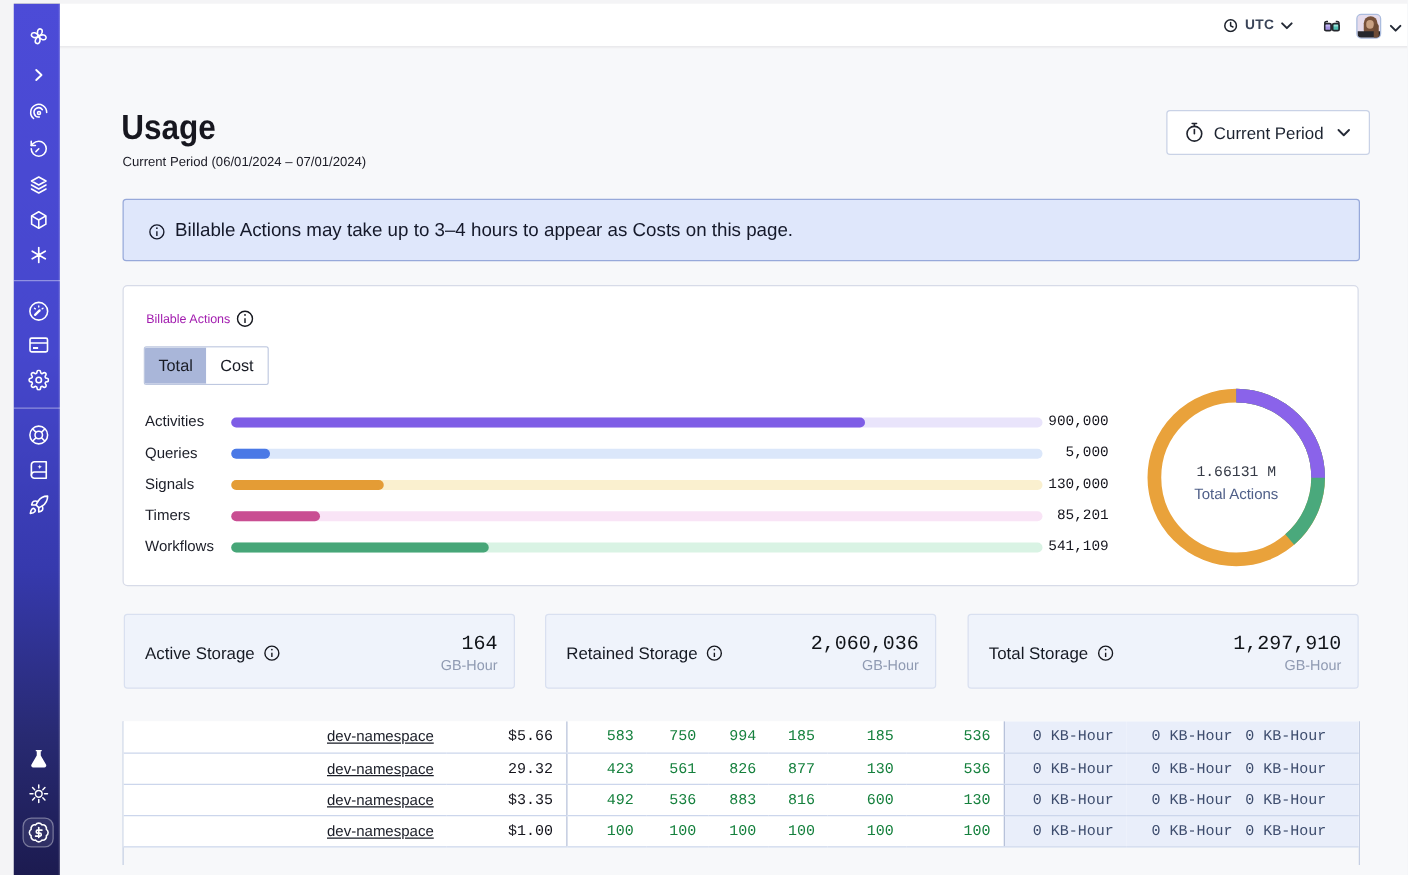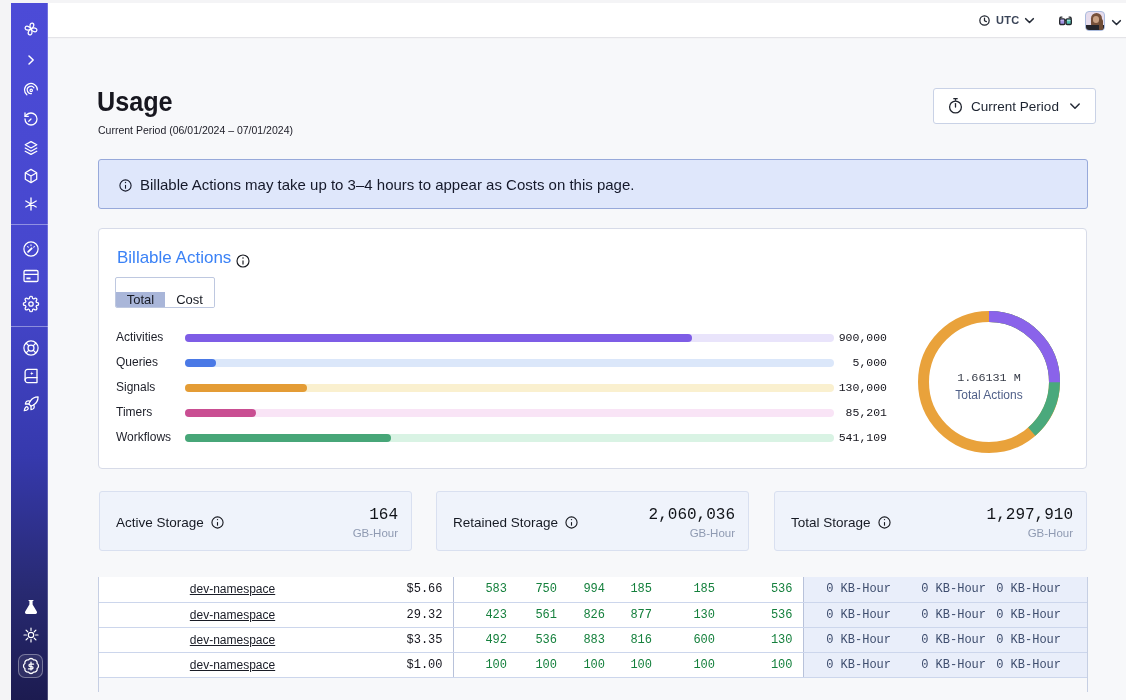--- a/index.html
+++ b/index.html
@@ -21,43 +21,43 @@
 #avatar .hr2{position:absolute;left:12.8px;top:7px;width:4.4px;height:12px;background:#6f4c36;border-radius:2px;}
 
 #main{position:absolute;left:48px;top:39px;width:1078px;height:661px;background:#f7f8fa;}
 h1{position:absolute;left:97px;top:86px;font-size:28px;font-weight:700;color:#17171f;transform:scaleX(.9);transform-origin:left;}
 #subtitle{position:absolute;left:98px;top:124px;font-size:10.5px;color:#1c1c26;}
 #period{position:absolute;left:933px;top:88px;width:163px;height:36px;background:#fff;border:1px solid #c9d2e6;border-radius:3px;display:flex;align-items:center;justify-content:center;font-size:13.5px;color:#1c2330;}
 #banner{position:absolute;left:98px;top:159px;width:990px;height:50px;background:#dfe7fb;border:1px solid #97a9da;border-radius:3px;display:flex;align-items:center;font-size:15px;color:#15192a;padding-left:20px;}
 .ifo{flex:none;margin-right:8px;position:relative;top:1px;}
 
 #card{position:absolute;left:98px;top:228px;width:989px;height:241px;background:#fff;border:1px solid #d7dbe8;border-radius:4px;}
-#card h2{position:absolute;left:18px;top:19px;font-size:17px;font-weight:400;color:#3b82f6;display:flex;align-items:flex-end;gap:5px;}
-#tabs{position:absolute;left:16px;top:48px;display:flex;border:1px solid #bec8e0;border-radius:2px;overflow:hidden;height:31px;align-items:flex-end;}
+#card h2{position:absolute;left:18px;top:19px;font-size:10px;font-weight:400;color:#a21caf;display:flex;align-items:center;gap:5px;}
+#tabs{position:absolute;left:16px;top:48px;display:flex;border:1px solid #bec8e0;border-radius:2px;overflow:hidden;height:31px;}
 #tabs div{width:49px;display:flex;align-items:center;justify-content:center;font-size:13px;color:#181b24;}
 #tabs .sel{background:#a9b6d9;}
 #tabs .uns{background:#fff;}
 .brow{position:absolute;left:0;width:989px;height:8px;}
 .blbl{position:absolute;left:17px;top:-4px;font-size:12px;color:#1c1e28;}
 .btrack{position:absolute;left:86px;top:0;width:649px;height:8px;border-radius:4px;}
 .bfill{position:absolute;left:0;top:0;height:8px;border-radius:4px;}
 .bval{position:absolute;left:650px;width:138px;top:-3px;font-family:"Liberation Mono",monospace;font-size:11.5px;color:#14141c;text-align:right;}
 
 .stat{position:absolute;top:491px;width:313px;height:60px;background:#eff3fb;border:1px solid #d9e0f0;border-radius:3px;}
 .stat .lbl{position:absolute;left:16px;top:23px;font-size:13.5px;font-weight:400;color:#161a24;display:flex;align-items:center;gap:7px;}
 .stat .val{position:absolute;right:13px;top:14px;font-family:"Liberation Mono",monospace;font-size:16px;color:#101318;}
 .stat .unit{position:absolute;right:13px;top:35px;font-size:11.5px;color:#8f9ab2;}
 
 #twrap{position:absolute;left:98px;top:577px;width:990px;height:115px;overflow:hidden;border-left:1px solid #c6cfe3;border-right:1px solid #c6cfe3;}
 table{border-collapse:collapse;table-layout:fixed;width:990px;background:#fff;margin-left:-1px;}
 th{background:#141418;color:#fff;font-size:12px;font-weight:400;height:33px;text-align:right;padding-right:10px;white-space:nowrap;}
 th:first-child{text-align:left;padding-left:16px;border-top-left-radius:3px;}
 th:last-child{border-top-right-radius:3px;}
 td{height:25px;font-size:12px;text-align:right;padding-right:10px;white-space:nowrap;border-bottom:1px solid #ccd6ec;background:#fff;}
-td:first-child{text-align:center;padding-left:20px;margin-top:22px;}
+td:first-child{text-align:right;padding-left:20px;margin-top:22px;}
 td.mono{font-family:"Liberation Mono",monospace;color:#15803d;}
 td.cost{font-family:"Liberation Mono",monospace;color:#14141c;}
 td.stor{font-family:"Liberation Mono",monospace;color:#3e4d6e;background:#e9eefa;}
 .ns{color:#191c26;text-decoration:underline;}
 .vl{border-left:1px solid #b8c2da;}
 svg{display:block;}
 </style>
 </head>
 <body>
 <div id="root">

